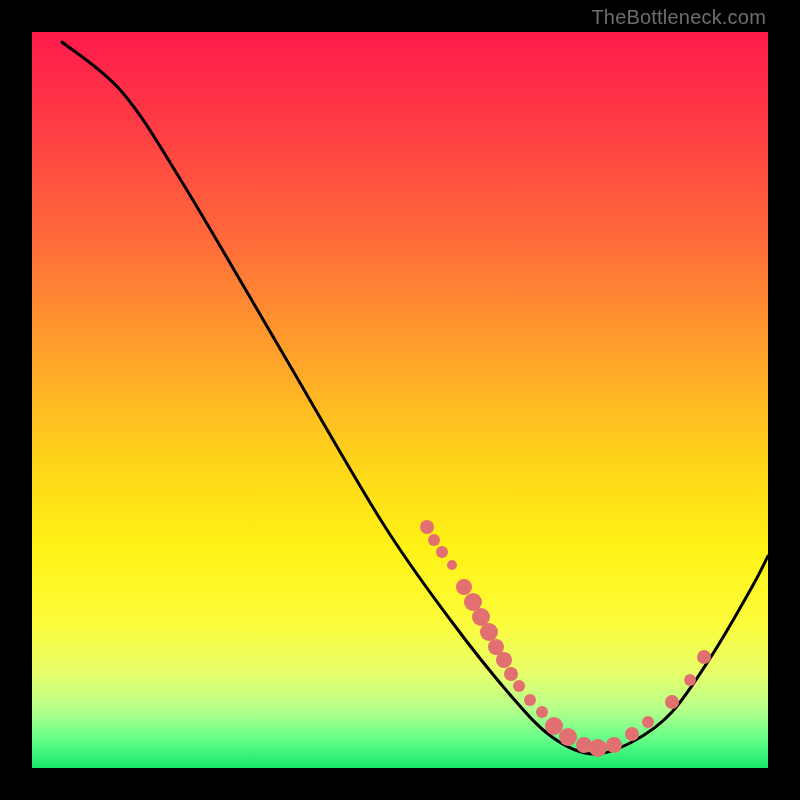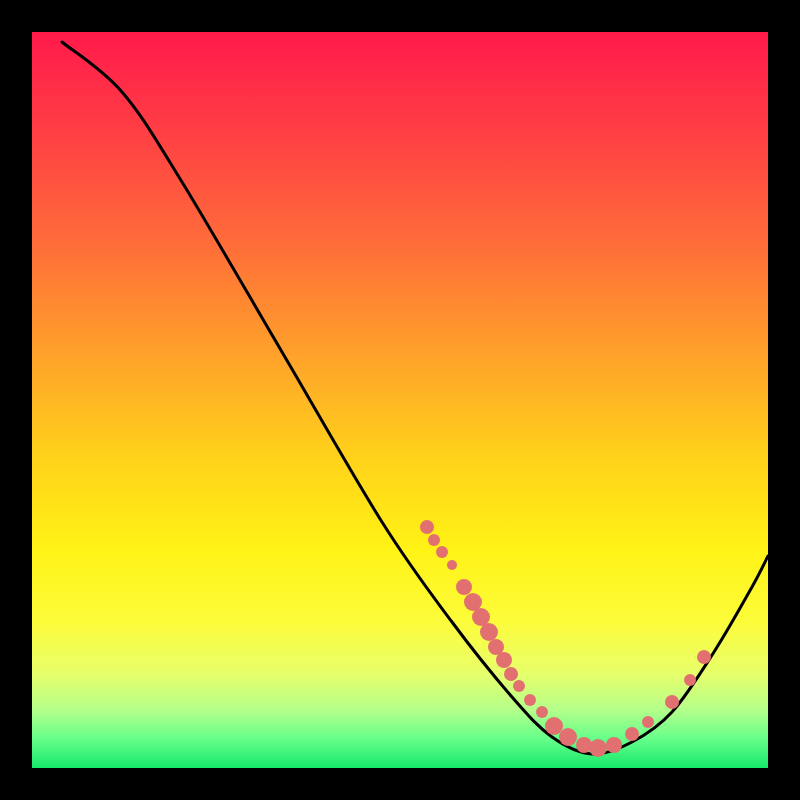--- a/index.html
+++ b/index.html
@@ -88,13 +88,14 @@
           <circle cx="566" cy="716" r="9" fill="#e27070"></circle>
           <circle cx="582" cy="713" r="8" fill="#e27070"></circle>
           <circle cx="600" cy="702" r="7" fill="#e27070"></circle>
           <circle cx="616" cy="690" r="6" fill="#e27070"></circle>
           <circle cx="640" cy="670" r="7" fill="#e27070"></circle>
           <circle cx="658" cy="648" r="6" fill="#e27070"></circle>
           <circle cx="672" cy="625" r="7" fill="#e27070"></circle>
         </g>
     </svg>
   </div>
+  <div class="attribution">TheBottleneck.com</div>
 </div>
 
 </body></html>

